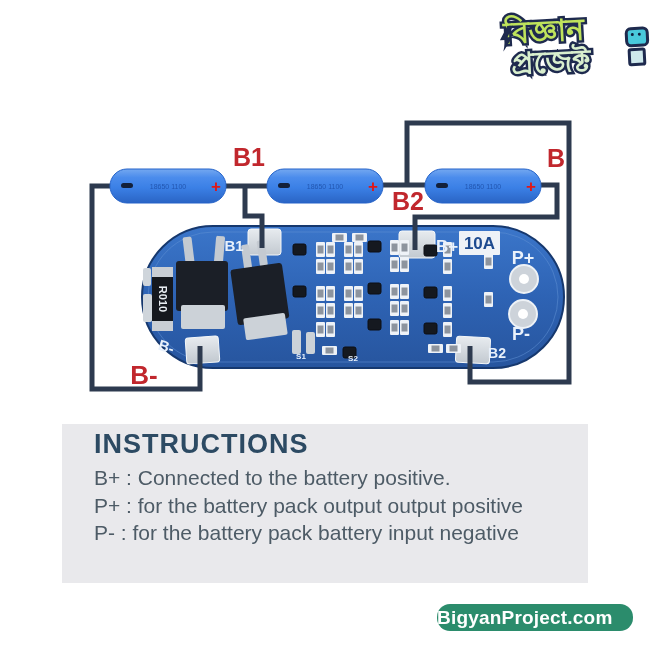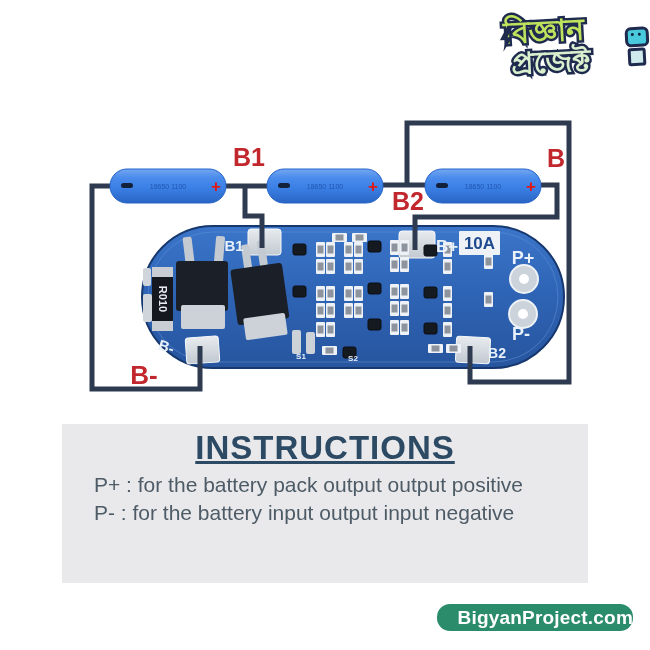--- a/index.html
+++ b/index.html
@@ -19,28 +19,28 @@
   .robot .head{width:18px;height:14px;background:#49c9dc;border:3px solid #1e2a4e;
                border-radius:6px;position:relative;}
   .robot .head i{position:absolute;top:3px;width:3px;height:3px;background:#102040;border-radius:50%;}
   .robot .head i.e1{left:3px;} .robot .head i.e2{left:10px;}
   .robot .body{width:12px;height:12px;margin:1px auto 0;background:#cfe9ec;
                border:3px solid #1e2a4e;border-radius:3px;}
 
   
   .instructions{position:absolute;left:62px;top:424px;width:526px;height:159px;
                 background:#e9e9ec;box-sizing:border-box;padding:5px 0 0 32px;}
-  .instructions h2{margin:0 32px 7px 0;text-align:center;font-size:33px;font-weight:bold;
-                   color:#2c4a63;letter-spacing:1px;text-decoration:underline;}
+  .instructions h2{margin:0 32px 7px 0;font-size:27px;font-weight:bold;
+                   color:#2c4a63;letter-spacing:1px;}
   .instructions p{margin:0 0 5px 0;font-size:21px;color:#4d5b66;line-height:22.5px;}
 
   
   .badge{position:absolute;left:437px;top:604px;width:196px;height:27px;background:#2b8c6c;
          border-radius:13px;color:#ffffff;font-weight:bold;font-size:19px;line-height:27px;
-         text-align:right;text-decoration:none;display:block;letter-spacing:.2px;}
+         text-align:left;text-decoration:none;display:block;letter-spacing:.2px;}
 </style>
 </head>
 <body>
 
 <div class="canvas">
 
   
   <svg width="650" height="430" viewBox="0 0 650 430">
     <defs>
       <linearGradient id="batGrad" x1="0" y1="0" x2="0" y2="1">
@@ -225,20 +225,21 @@
           <i class="e1"></i>
           <i class="e2"></i>
         </div>
       <div class="body"></div>
     </div>
   </div>
 
   
   <section class="instructions">
     <h2>INSTRUCTIONS</h2>
+    <p>B+ : Connected to the battery positive.</p>
     <p>P+ : for the battery pack output output positive</p>
-    <p>P- : for the battery input output input negative</p>
+    <p>P- : for the battery pack battery input negative</p>
   </section>
 
   
   <a class="badge">BigyanProject.com</a>
 
 </div>
 
 </body></html>

